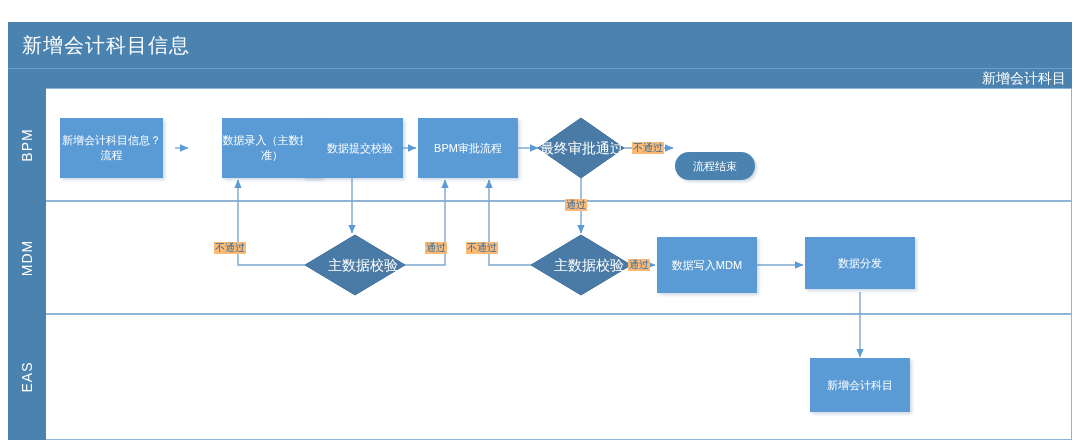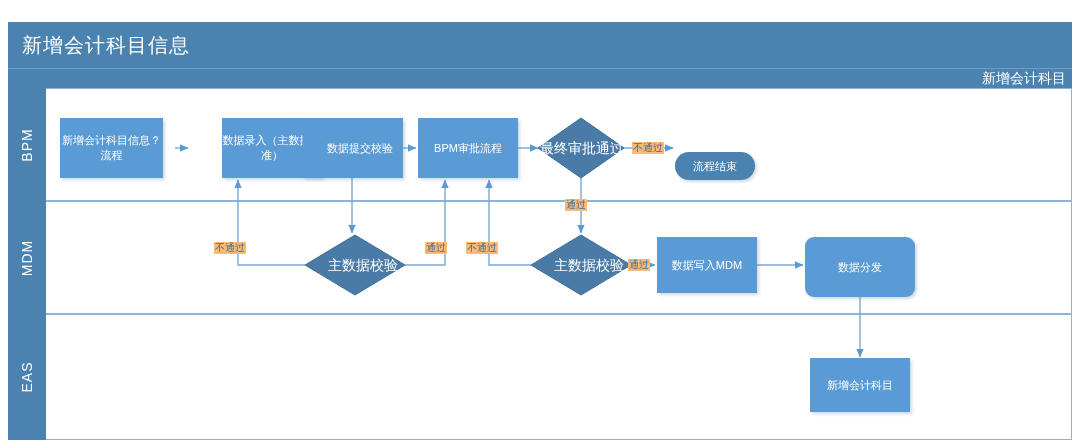--- a/index.html
+++ b/index.html
@@ -264,21 +264,21 @@
   </div>
 
   <div class="node-diamond-label" style="left:538px; top:251px; width:86px; height:28px;">
     <span>主数据校验</span>
   </div>
 
   <div class="node node-rect" style="left:657px; top:237px; width:100px; height:56px;">
     <span>数据写入MDM</span>
   </div>
 
-  <div class="node node-rect" style="left:805px; top:237px; width:110px; height:60px;border-radius:9px;">
+  <div class="node node-rect" style="left:805px; top:237px; width:110px; height:52px;">
     <span>数据分发</span>
   </div>
 
   <div class="node node-rect" style="left:810px; top:358px; width:100px; height:54px;">
     <span>新增会计科目</span>
   </div>
 
   <div class="edge-label" style="left:632px; top:142px;">不通过</div>
 
   <div class="edge-label" style="left:565px; top:199px;">通过</div>

